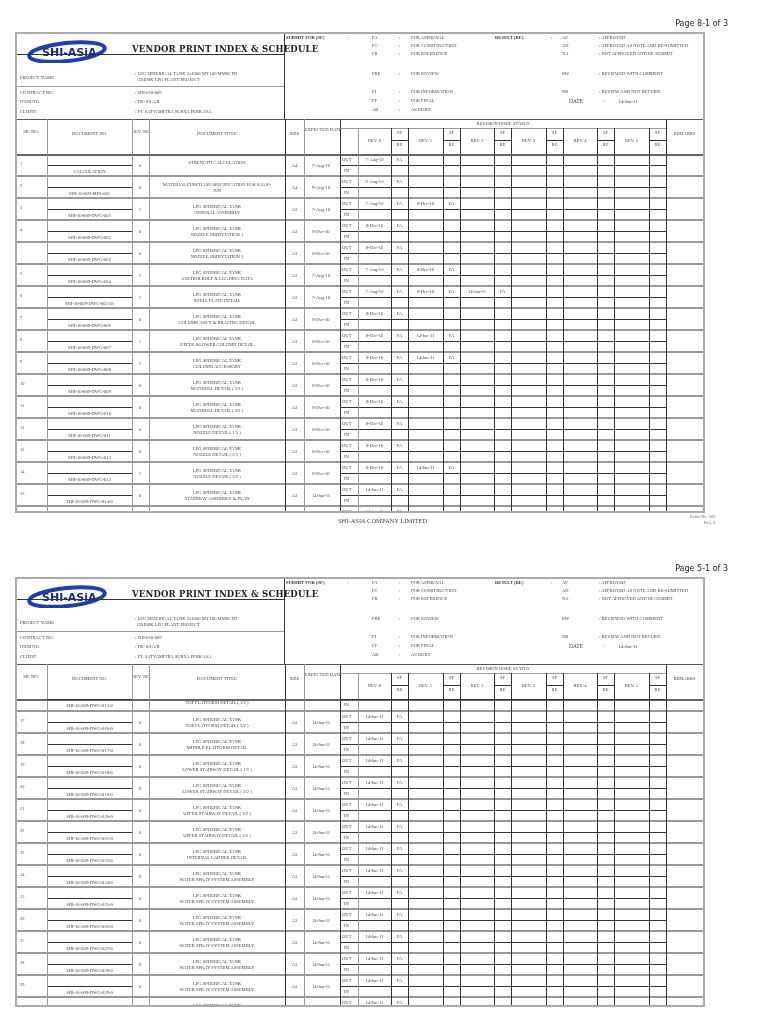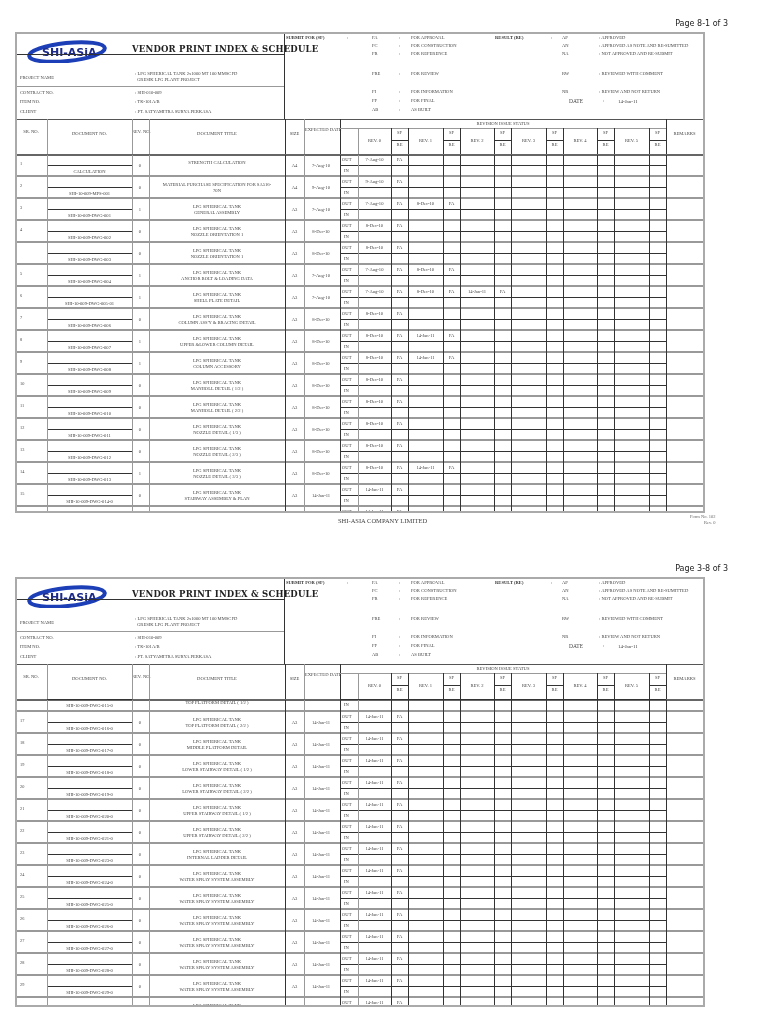--- a/index.html
+++ b/index.html
@@ -780,21 +780,21 @@
           </div>
         </div>
       </div>
       <div class="footer-co" style="top: 517px;">SHI-ASIA COMPANY LIMITED</div>
       <div class="form-no" style="top: 514px;">
         <div>Form No. 102</div>
         <div>Rev. 0</div>
       </div>
     </div>
     <div class="page" style="top: 545px; height: 520px;">
-      <div class="page-num" style="top: 19px;">Page 3-8 of 3</div>
+      <div class="page-num" style="top: 19px;">Page 5-1 of 3</div>
       <div class="frame" style="top: 32px; height: 430px;">
         <div class="hdr">
           <div class="logo"><svg width="88" height="24" viewBox="0 0 88 24">
               <ellipse cx="42" cy="13" rx="38" ry="9" fill="none" stroke="#1c3fb8" stroke-width="4" transform="rotate(-6 42 13)"></ellipse>
               <text x="17" y="17" font-family="DejaVu Sans, sans-serif" font-weight="bold" font-size="11" fill="#1c2a8a">SHI-ASiA</text>
             </svg></div>
           <div class="title">VENDOR PRINT INDEX &amp; SCHEDULE</div>
           <div class="hline" style="left: 0px; top: 20px; width: 267px; height: 1.3px; background: rgb(51, 51, 51);"></div>
           <div class="vline" style="left: 267px; top: 0px; height: 85px; width: 1.3px; background: rgb(51, 51, 51);"></div>
           <div class="t" style="left: 3px; top: 42px;">PROJECT NAME</div>

